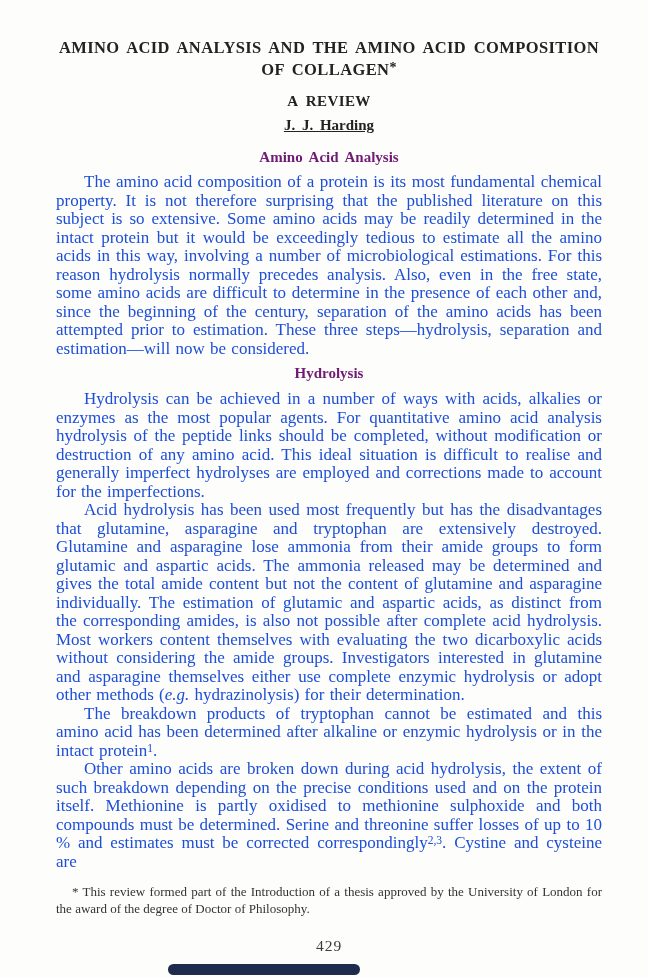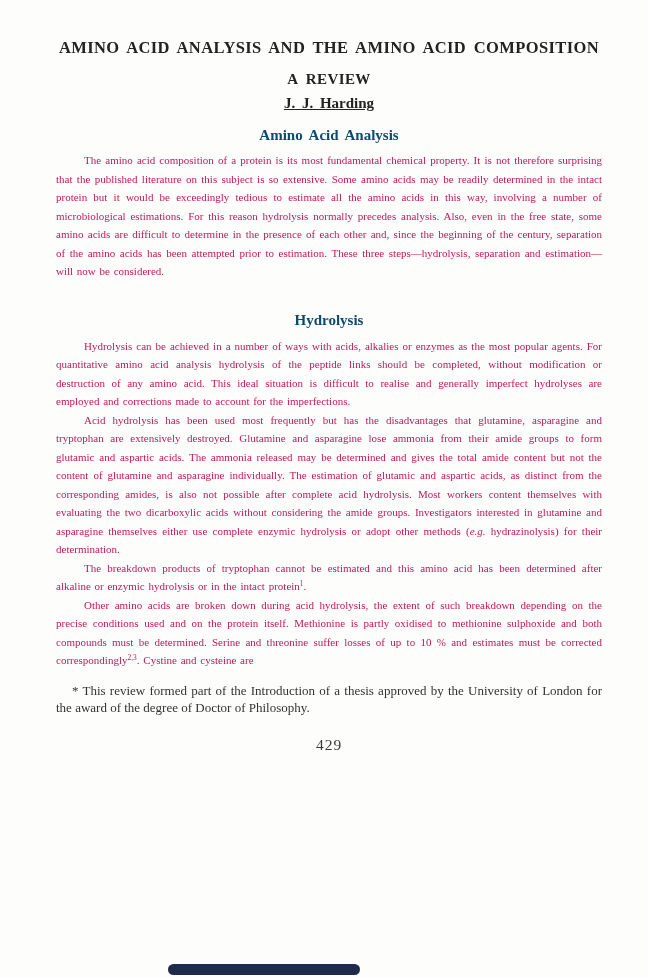--- a/index.html
+++ b/index.html
@@ -50,31 +50,31 @@
     word-spacing: 3px;
     color: #222;
     text-decoration: underline;
   }
   .sec {
     margin: 15px 0 7px 0;
     text-align: center;
     font-size: 15px;
     font-weight: bold;
     word-spacing: 3px;
-    color: #0c4a6e;
+    color: #701a75;
   }
-  .sec.h2gap { margin-top: 31px; margin-bottom: 8px; }
+  .sec.h2gap { margin-top: 7px; margin-bottom: 8px; }
   p.body {
     margin: 0;
-    font-size: 11px;
+    font-size: 17px;
     line-height: 18.5px;
     text-align: justify;
     text-indent: 28px;
     word-spacing: 1px;
-    color: #be185d;
+    color: #1d4ed8;
   }
   p.body sup {
     font-size: 68%;
     vertical-align: 4px;
     line-height: 0;
   }
   .footnote {
     margin-top: 12px;
     font-size: 13px;
     line-height: 17px;
@@ -102,20 +102,21 @@
   }
 </style>
 </head>
 <body>
 
 <div class="page">
   <div class="content">
 
     <h1 class="title">
       <span class="tl">AMINO ACID ANALYSIS AND THE AMINO ACID COMPOSITION</span>
+      <span class="tl"><span>OF COLLAGEN</span><sup class="fnmark">*</sup></span>
     </h1>
 
     <div class="subtitle">A REVIEW</div>
     <div class="author">J. J. Harding</div>
 
     <h2 class="sec">Amino Acid Analysis</h2>
     <p class="body"><span>The amino acid composition of a protein is its most fundamental chemical property. It is not therefore surprising that the published literature on this subject is so extensive. Some amino acids may be readily determined in the intact protein but it would be exceedingly tedious to estimate all the amino acids in this way, involving a number of microbiological estimations. For this reason hydrolysis normally precedes analysis. Also, even in the free state, some amino acids are difficult to determine in the presence of each other and, since the beginning of the century, separation of the amino acids has been attempted prior to estimation. These three steps—hydrolysis, separation and estimation—will now be considered.</span></p>
 
     <h2 class="sec h2gap">Hydrolysis</h2>
     <p class="body"><span>Hydrolysis can be achieved in a number of ways with acids, alkalies or enzymes as the most popular agents. For quantitative amino acid analysis hydrolysis of the peptide links should be completed, without modification or destruction of any amino acid. This ideal situation is difficult to realise and generally imperfect hydrolyses are employed and corrections made to account for the imperfections.</span></p>

